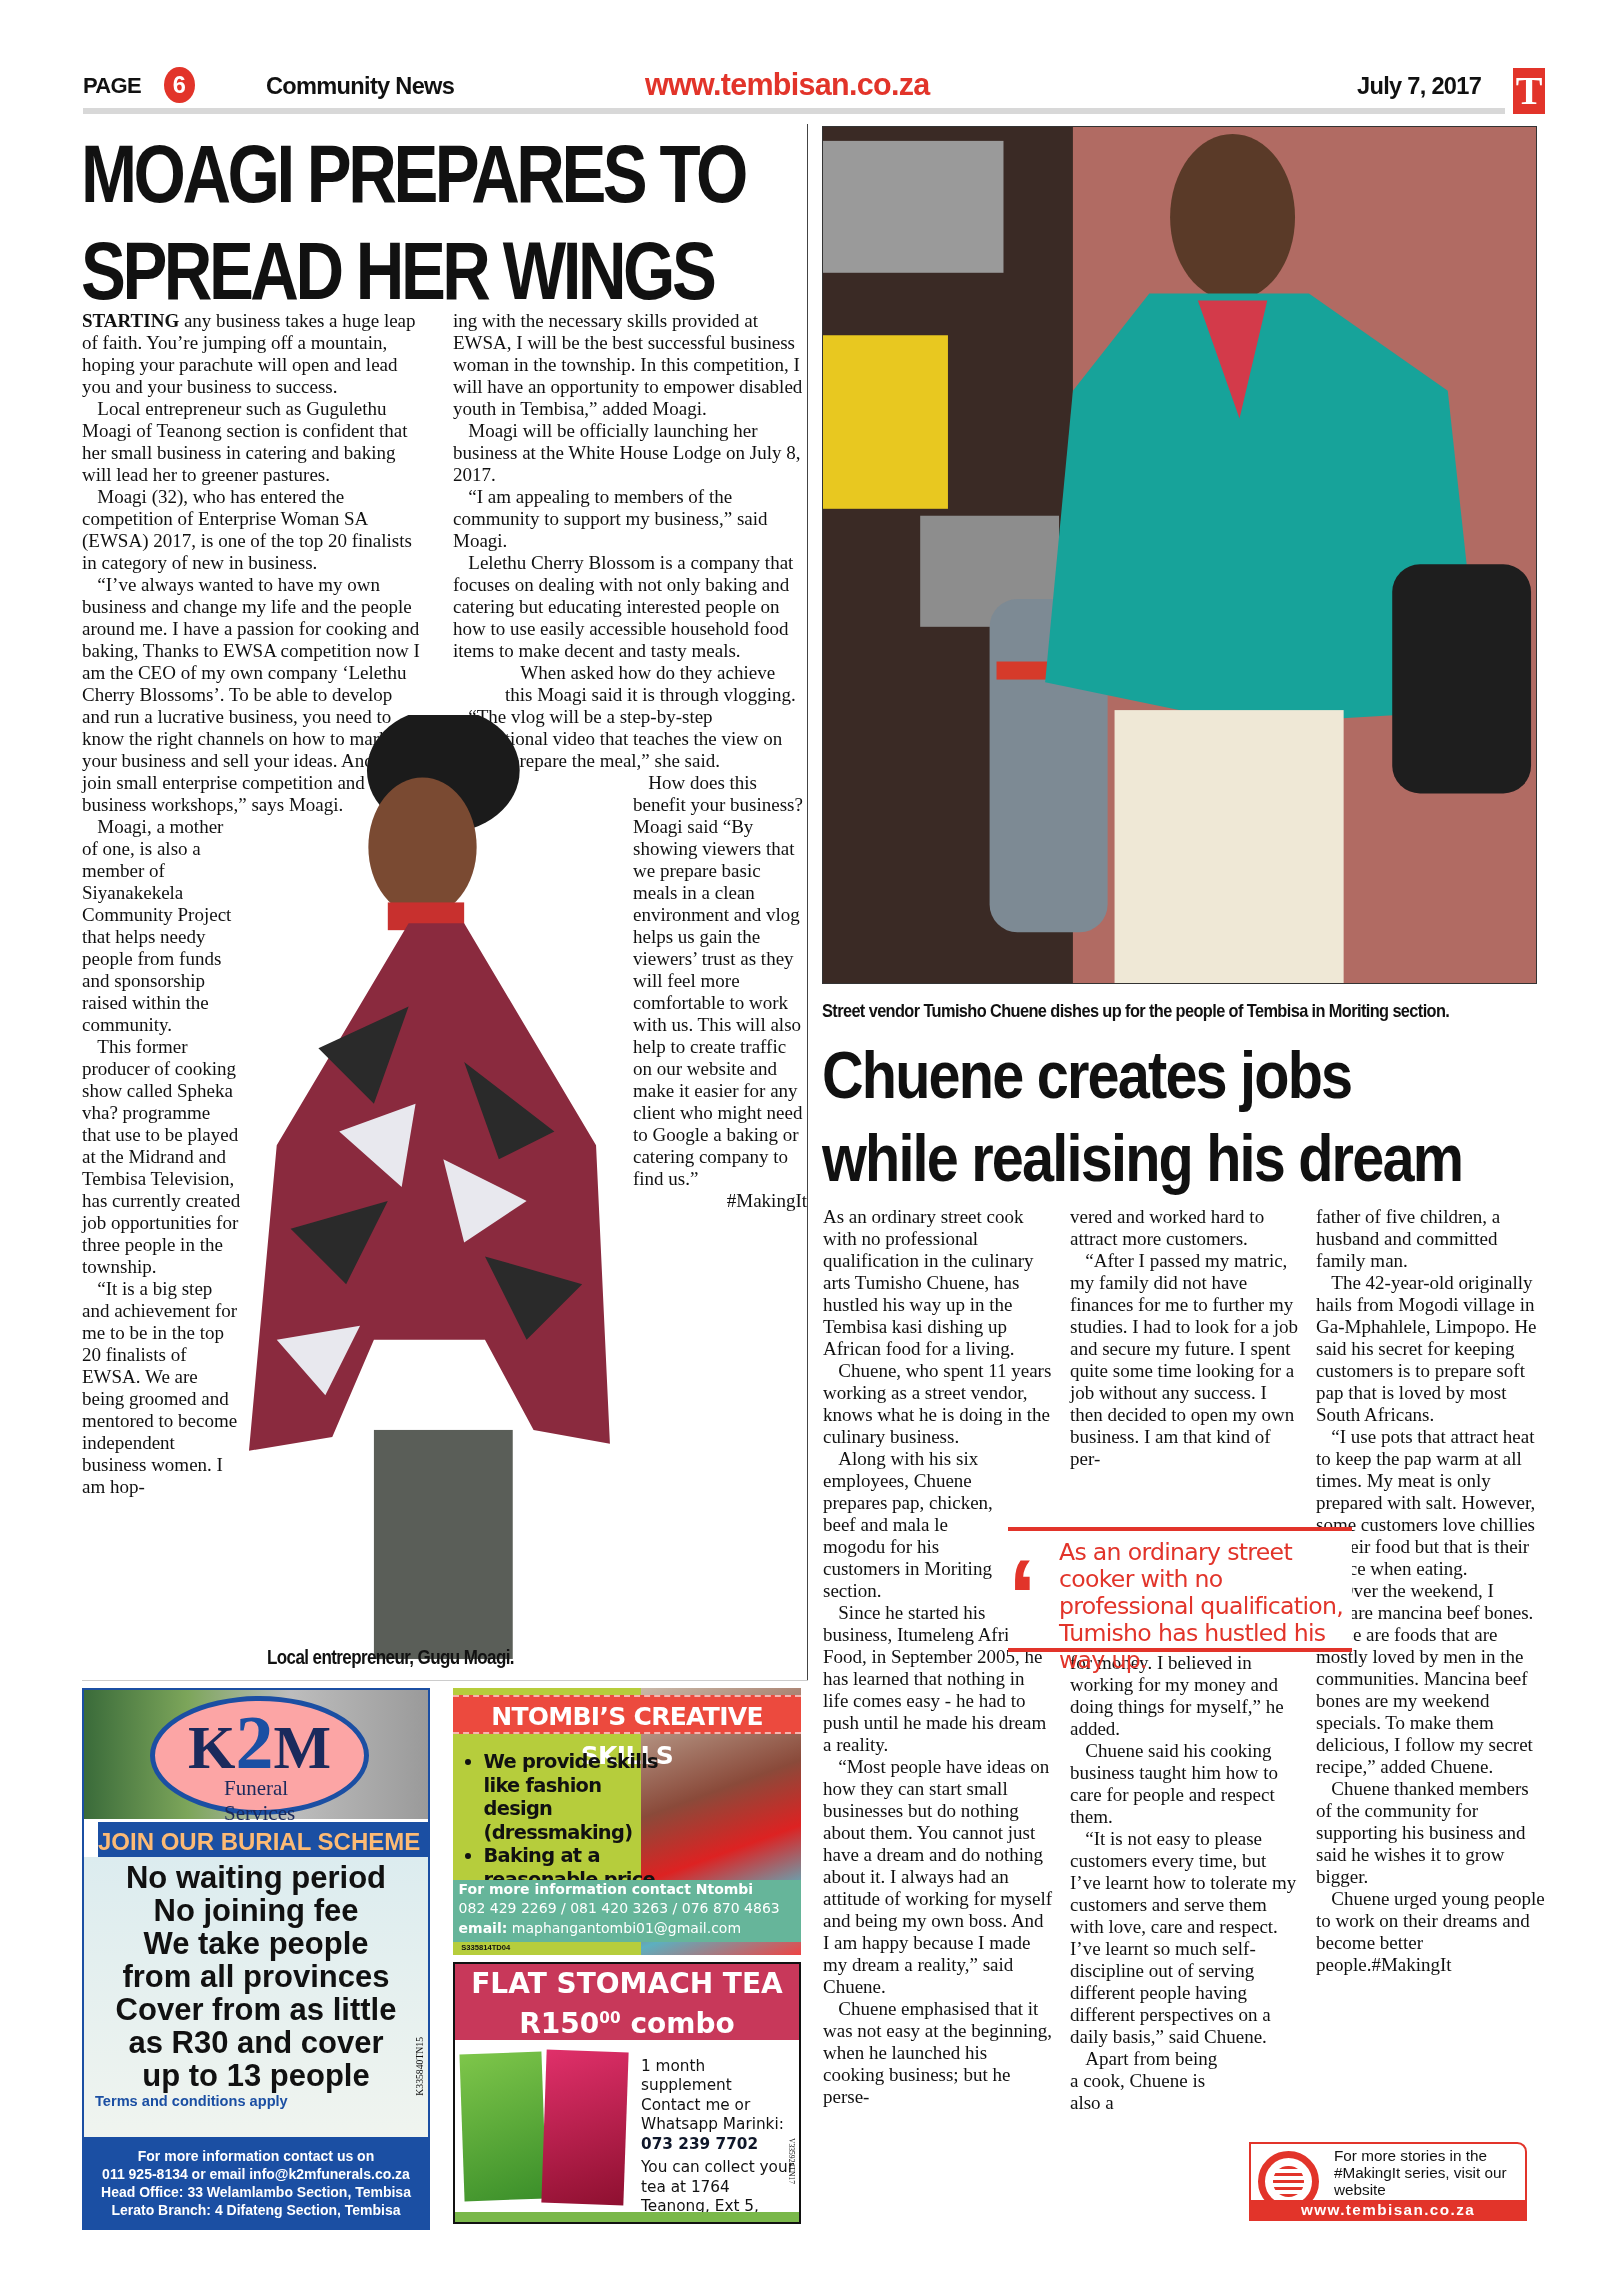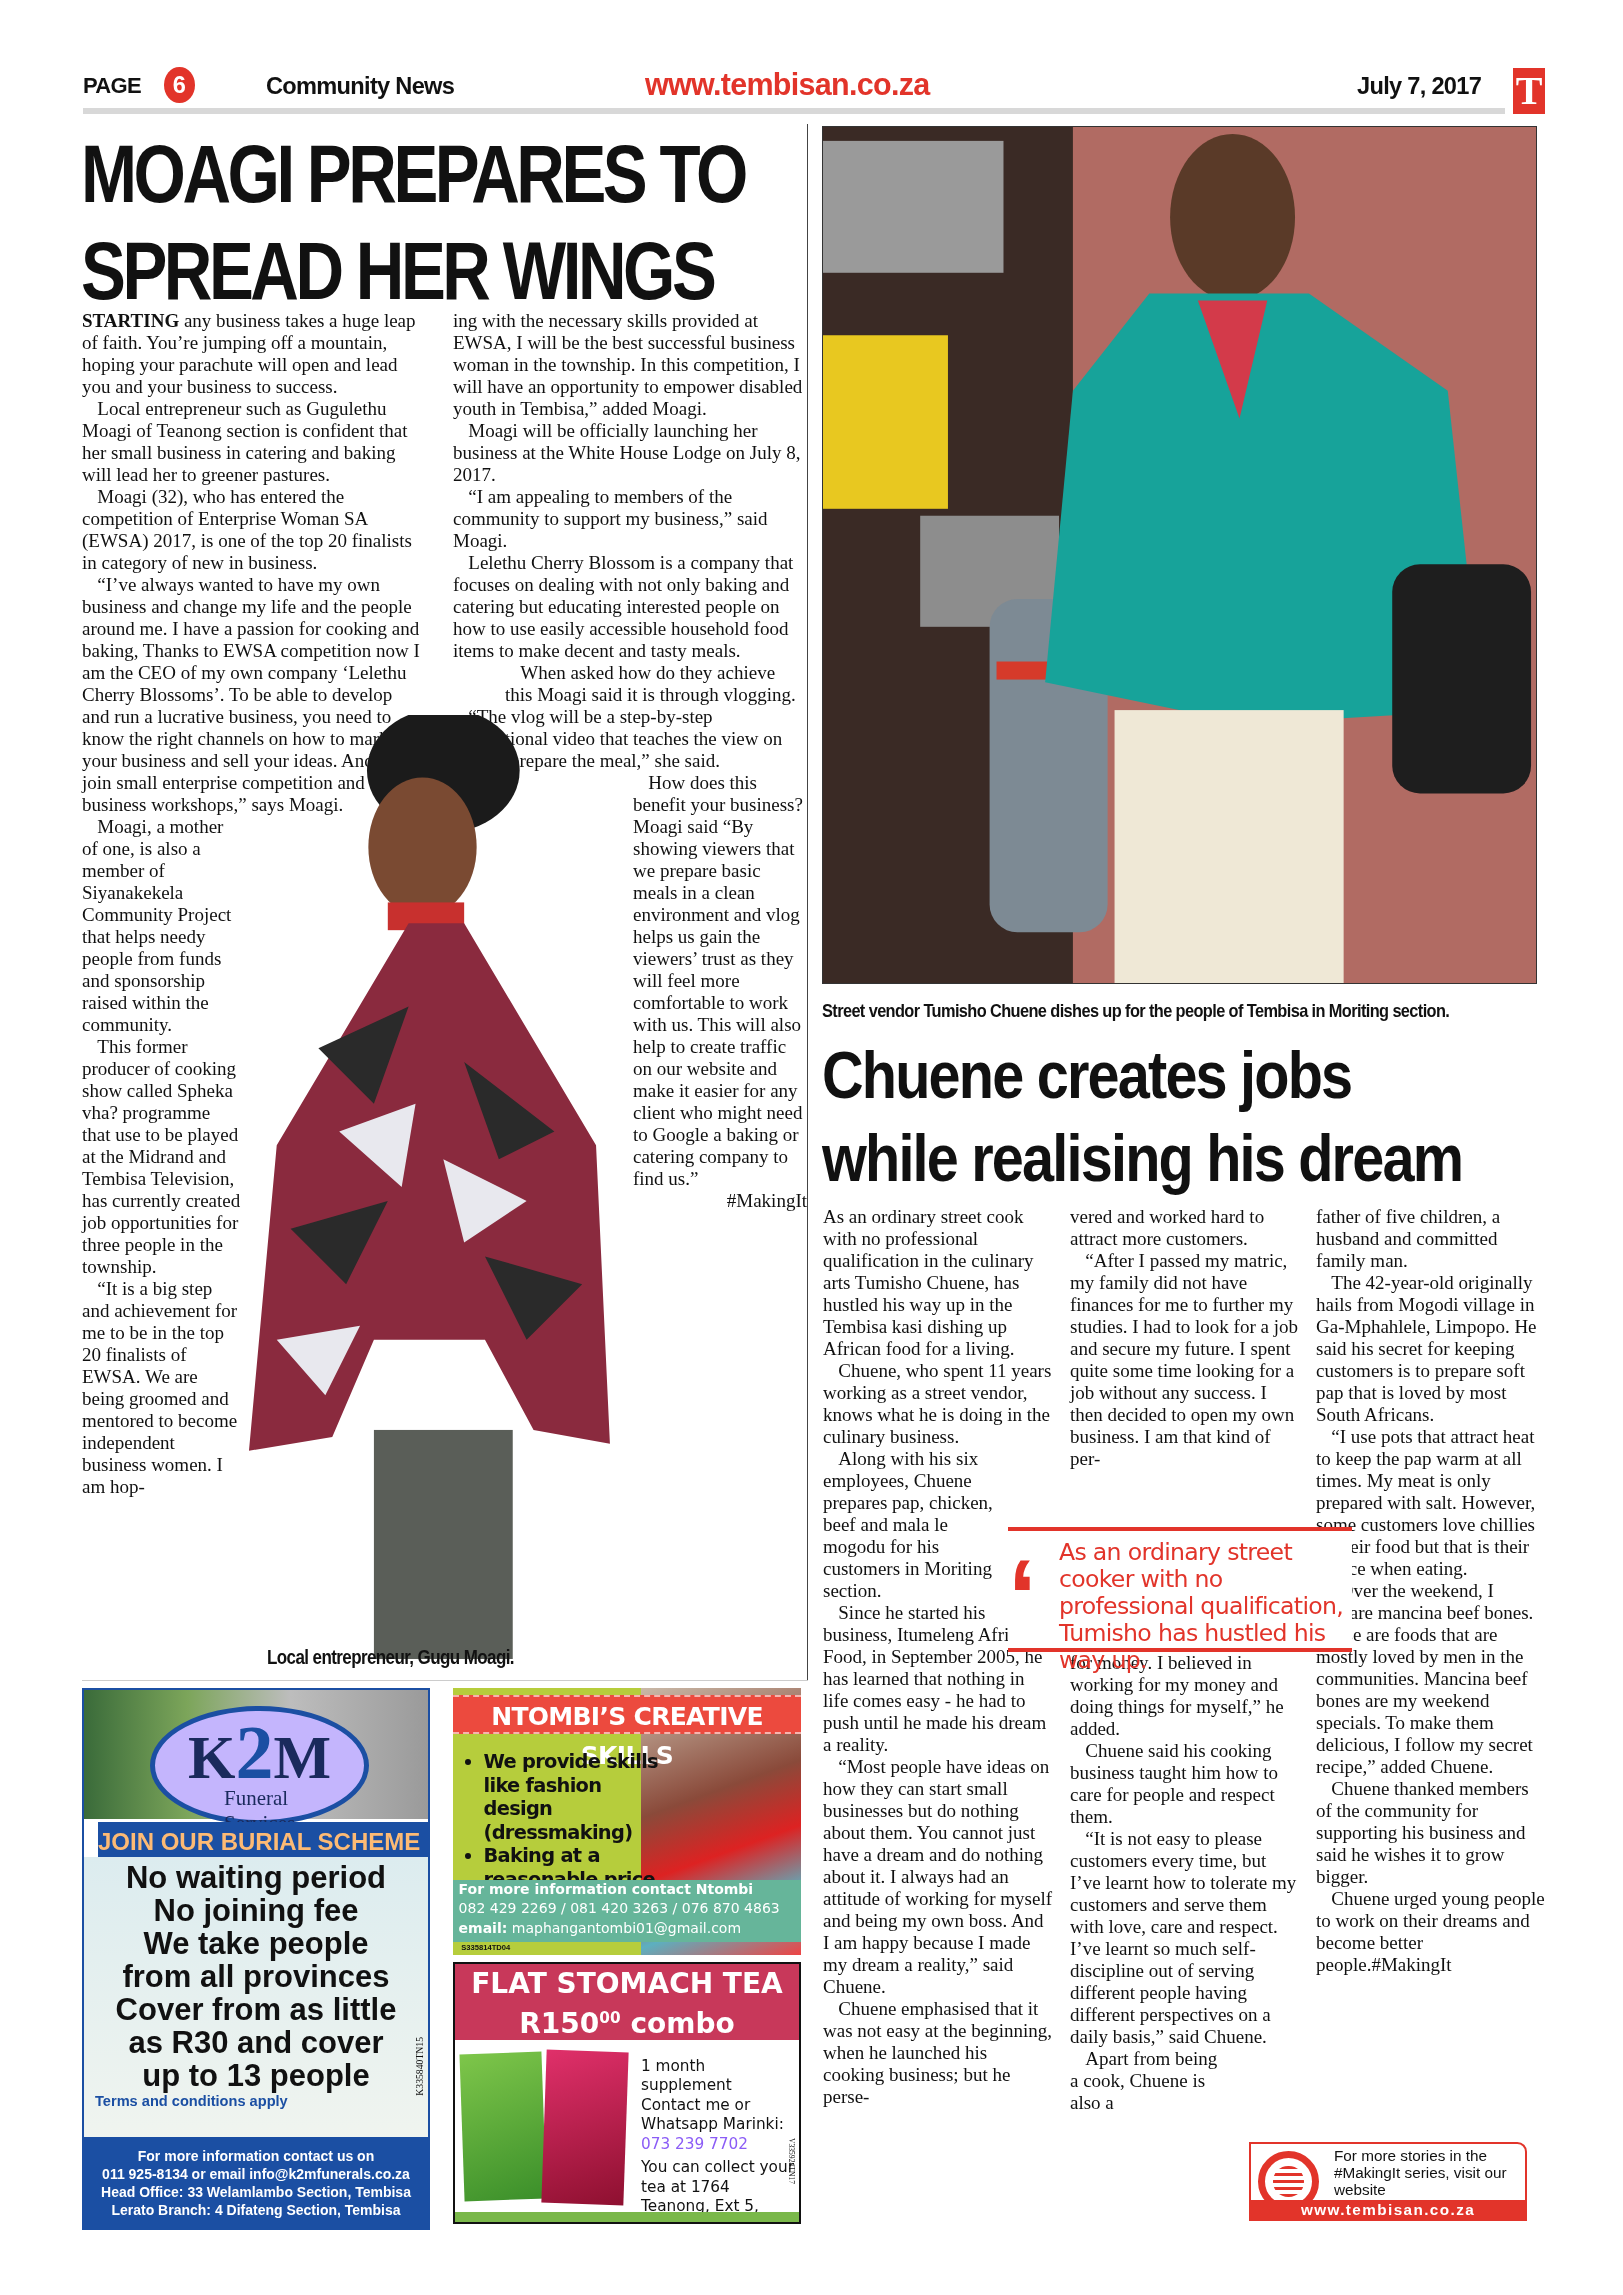--- a/index.html
+++ b/index.html
@@ -33,21 +33,21 @@
 .pq-mark{left:0;top:12.5px;font:bold 104px/104px "Liberation Sans",sans-serif;color:#e2342a}
 .pq-text{left:51px;top:8.3px;width:292px;font:23.6px/27px "DejaVu Sans",sans-serif;color:#e2342a;letter-spacing:-0.7px}
 .more-box{left:1249px;top:2142px;width:278px;height:79px;border:2.8px solid #e2342a;border-radius:0 9.7px 0 0;background:#fff}
 .more-icon{left:7px;top:7px;width:61px;height:61px;border-radius:50%;border:7px solid #e2342a;background:#fff}
 .more-icon::after{content:"";position:absolute;left:8.3px;top:8.3px;width:30.5px;height:30.5px;border-radius:50%;background:repeating-linear-gradient(0deg,#e2342a 0 2.8px,#fff 2.8px 7px),#e2342a}
 .more-text{left:83px;top:4.2px;width:187px;font:15.3px/16.7px "Liberation Sans",sans-serif}
 .more-url{left:0;bottom:0;width:100%;height:19.4px;background:#e2342a;color:#fff;font:bold 15.3px/19.4px "Liberation Sans",sans-serif;text-align:center;letter-spacing:1.4px}
 
 .ad-k2m{left:82px;top:1688px;width:348px;height:229px;border:2.1px solid #1b4fa3;overflow:hidden}
 .k2m-photo{left:0;top:0;width:100%;height:129px;background:linear-gradient(90deg,#3a6b3a 0,#7ca55a 30%,#bdbdbd 60%,#9a9a9a 100%)}
-.k2m-oval{left:66px;top:16px;width:219px;height:119px;border-radius:50%;border:5.6px solid #1b4fa3;background:#c4b5fd}
+.k2m-oval{left:66px;top:6px;width:219px;height:119px;border-radius:50%;border:5.6px solid #1b4fa3;background:#fca5a5}
 .k2m-logo{left:0;top:7px;width:100%;text-align:center;font:bold 61px/69px "Liberation Serif",serif;color:#1a2a5c}
 .k2m-logo span{color:#1b4fa3;font-size:76px}
 .k2m-sub{left:69px;top:75px;font:21px "Liberation Serif",serif;color:#1a2a5c}
 .k2m-band{left:14px;top:132px;width:100%;height:39px;background:#1b4fa3;color:#fdba74;font:bold 24px/39px "Liberation Sans",sans-serif;text-align:left}
 .k2m-body{left:82px;top:1857px;width:348px;height:339px;background:linear-gradient(180deg,#dcecef,#f4f6ef);border-left:2.1px solid #1b4fa3;border-right:2.1px solid #1b4fa3}
 .k2m-lines{left:0;top:4.2px;width:100%;text-align:center;font:bold 31px/33px "Liberation Sans",sans-serif}
 .k2m-terms{left:11px;top:236px;font:bold 14.6px "Liberation Sans",sans-serif;color:#1b4fa3}
 .k2m-code{right:2.8px;top:180px;font:9.7px "Liberation Serif",serif;writing-mode:vertical-rl;transform:rotate(180deg)}
 .k2m-contact{left:82px;top:2137px;width:348px;height:93px;background:#1b4fa3;color:#fff;font:bold 14px/18px "Liberation Sans",sans-serif;text-align:center;padding-top:9.7px}
 
@@ -57,21 +57,21 @@
 .nt-list{left:12.5px;top:62px;width:201px;font:bold 19.4px/23.6px "DejaVu Sans",sans-serif;letter-spacing:-0.7px}
 .nt-contact{left:0;top:192px;width:100%;height:62px;background:#66b59a;color:#fff;font:14px/19.4px "DejaVu Sans",sans-serif;padding-left:5.6px}
 .nt-code{left:8.3px;top:255px;font:bold 7.6px "Liberation Sans",sans-serif}
 
 .ad-tea{left:453px;top:1962px;width:348px;height:262px;border:2.1px solid #111;background:#fff;overflow:hidden}
 .tea-head{left:0;top:0;width:100%;height:76px;background:#c8385a;color:#fff;text-align:center;font:bold 28px/35px "DejaVu Sans",sans-serif;padding-top:2px}
 .tea-head sup{font-size:15.3px}
 .tea-pack1{left:7px;top:89px;width:82px;height:147px;background:linear-gradient(160deg,#7ec64a,#3b8f2a);transform:rotate(-2deg)}
 .tea-pack2{left:89px;top:87px;width:82px;height:153px;background:linear-gradient(160deg,#e0306a,#8e1030);transform:rotate(2deg)}
 .tea-text{left:186px;top:93px;width:153px;font:15.3px/19.4px "DejaVu Sans",sans-serif}
-.tea-phone{color:#8b5cf6;font-weight:normal}
+.tea-phone{color:#0f172a;font-weight:bold}
 .tea-bar{left:0;bottom:0;width:100%;height:9.7px;background:#7ab84a}
 .tea-code{right:2.8px;top:174px;font:7.6px "Liberation Serif",serif;writing-mode:vertical-rl}
 </style>
 </head>
 <body>
 
 <div class="abs masthead">
   <span class="abs page-lbl">PAGE</span>
   <span class="abs page-num">6</span>
   <span class="abs section">Community News</span>

